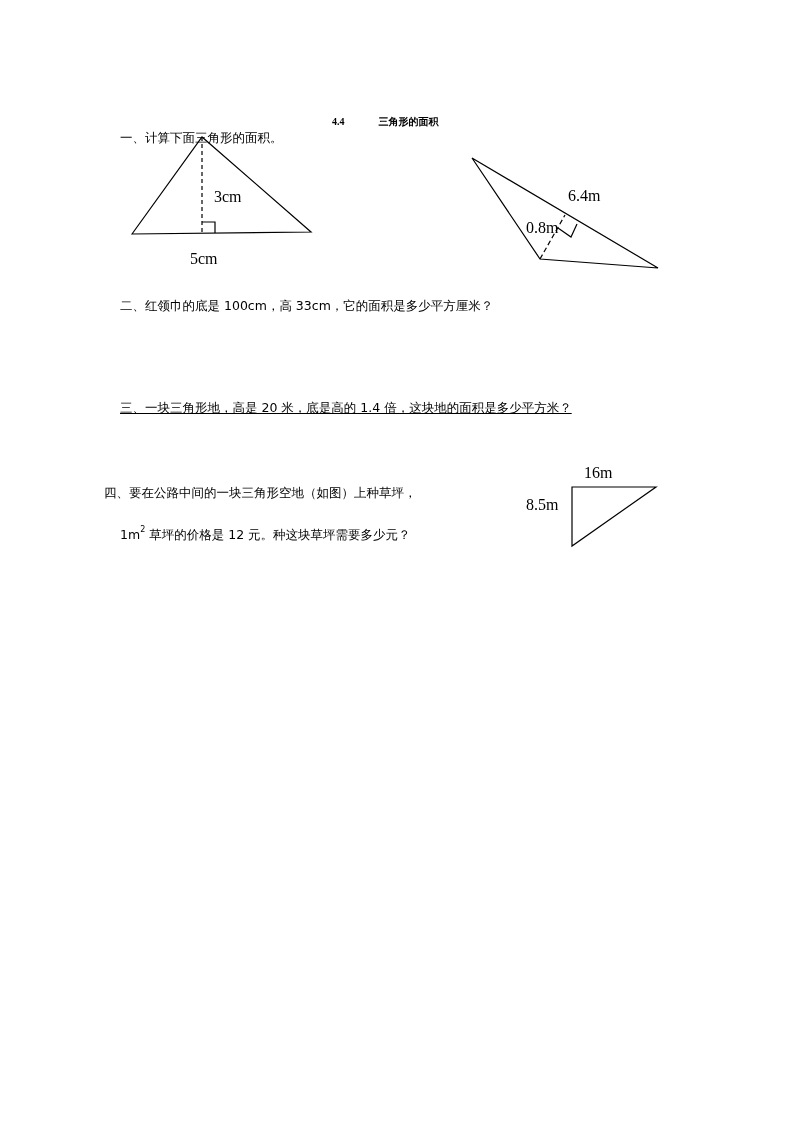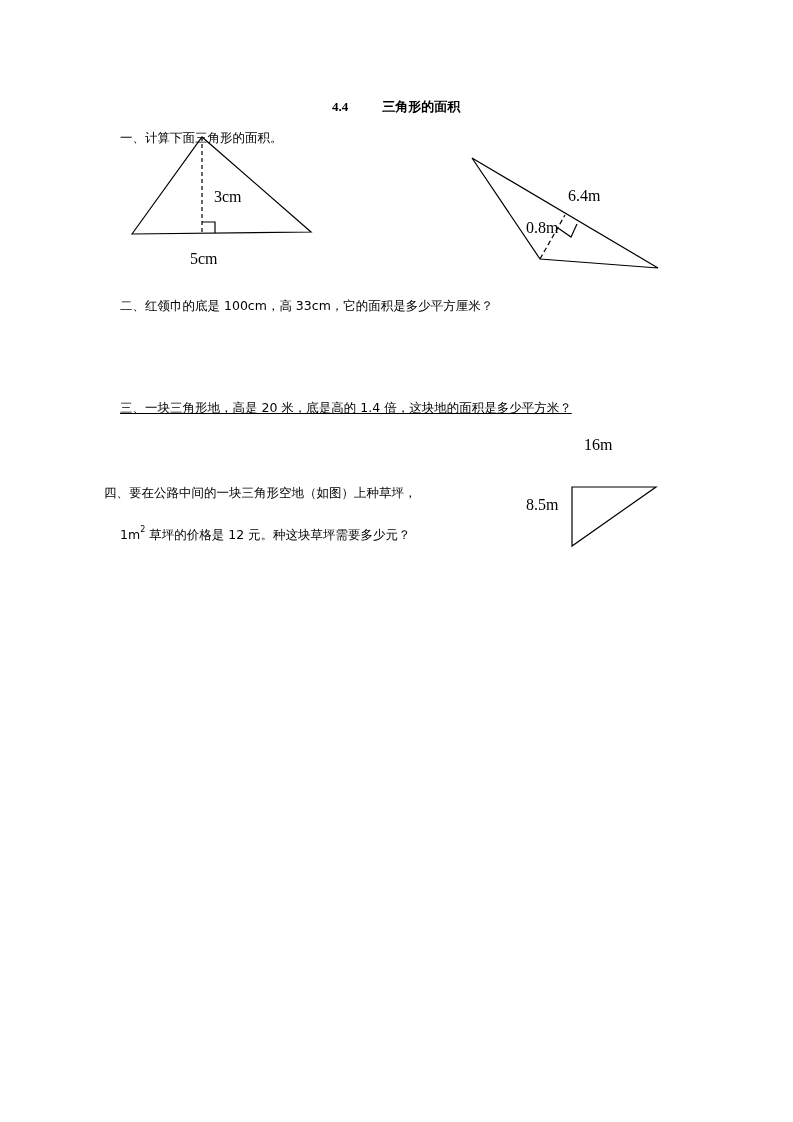--- a/index.html
+++ b/index.html
@@ -1,19 +1,19 @@
 <!DOCTYPE html>
 <html><head>
 <meta charset="utf-8">
 <style>
   html, body { margin:0; padding:0; background:#fff; }
   body { width:793px; height:1122px; position:relative; overflow:hidden;
          font-family:"DejaVu Serif","Liberation Serif",serif; color:#000; }
   .abs { position:absolute; white-space:nowrap; }
-  .title { left:332px; top:98px; font-size:13px; font-weight:bold; font-family:"Liberation Serif","DejaVu Sans",serif; }
+  .title { left:332px; top:115px; font-size:10px; font-weight:bold; font-family:"Liberation Serif","DejaVu Sans",serif; }
   .title .num { margin-right:34px; }
   .q { font-size:12.5px; font-family:"DejaVu Sans","Liberation Sans",sans-serif; }
   .lbl { font-size:16px; font-family:"Liberation Serif",serif; }
   svg { position:absolute; left:0; top:0; }
   sup { font-size:8px; position:relative; top:-2px; }
 </style>
 </head>
 <body>
 
 <div class="abs title">
@@ -42,19 +42,19 @@
 </svg>
 
 <div class="abs lbl" style="left:214px;top:188px;">3cm</div>
 <div class="abs lbl" style="left:190px;top:250px;">5cm</div>
 <div class="abs lbl" style="left:562px;top:187px;margin-left:6px;">6.4m</div>
 <div class="abs lbl" style="left:526px;top:219px;">0.8m</div>
 
 <div class="abs q" style="left:120px;top:298px;">二、红领巾的底是 100cm，高 33cm，它的面积是多少平方厘米？</div>
 <div class="abs q" style="left:120px;top:400px;text-decoration:underline;">三、一块三角形地，高是 20 米，底是高的 1.4 倍，这块地的面积是多少平方米？</div>
 
-<div class="abs lbl" style="left:584px;top:436px;">16m</div>
+<div class="abs lbl" style="left:584px;top:464px;">16m</div>
 <div class="abs lbl" style="left:526px;top:496px;">8.5m</div>
 
 <div class="abs q" style="left:104px;top:485px;">四、要在公路中间的一块三角形空地（如图）上种草坪，</div>
 <div class="abs q" style="left:120px;top:527px;">
   <span>1m</span><sup>2</sup><span> 草坪的价格是 12 元。种这块草坪需要多少元？</span>
 </div>
 
 </body></html>

